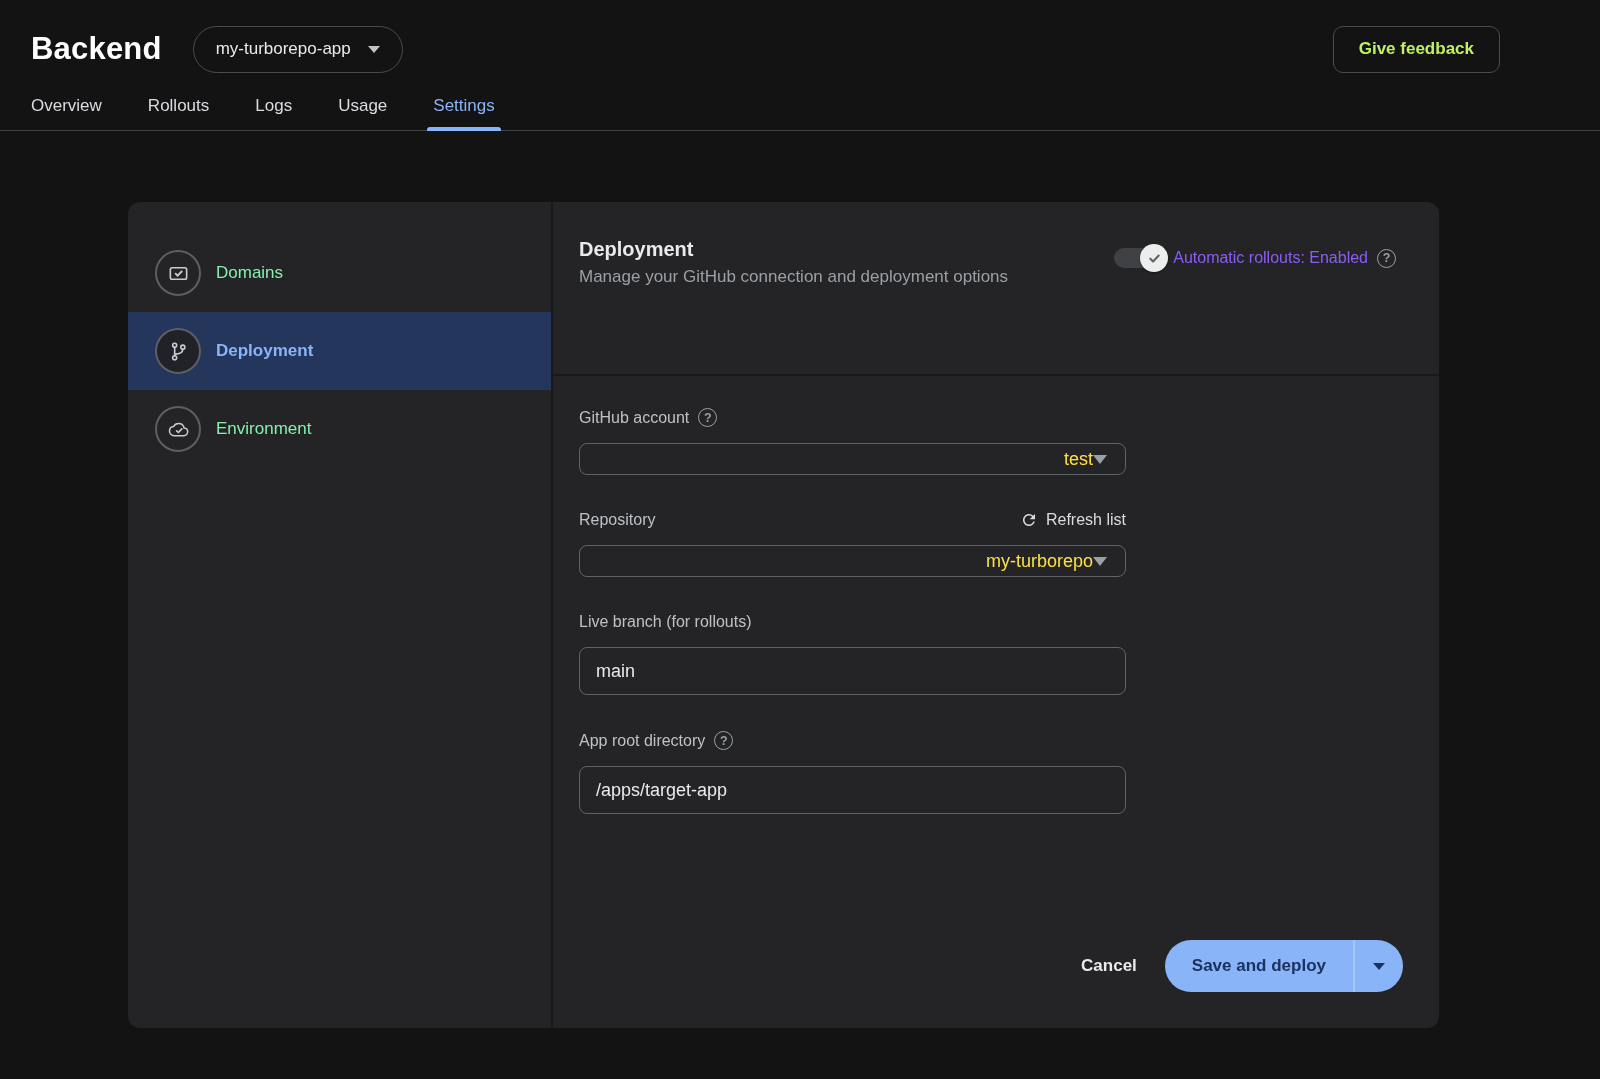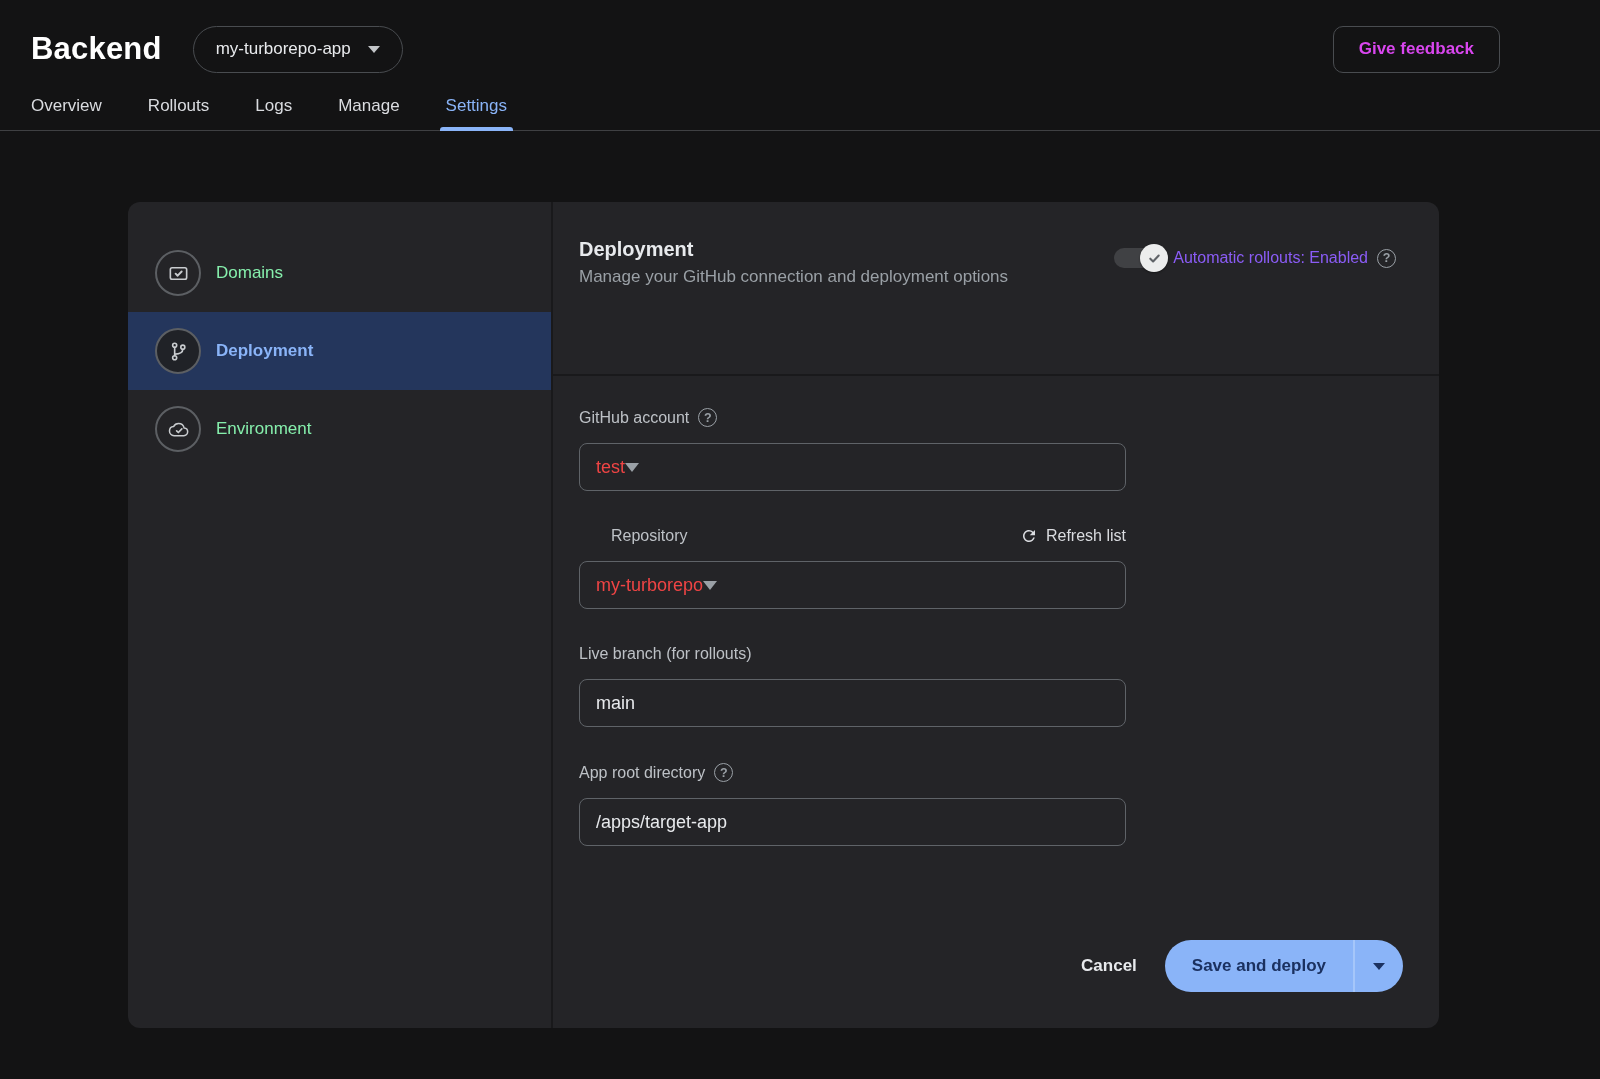--- a/index.html
+++ b/index.html
@@ -30,21 +30,21 @@
     border-radius: 24px;
     color: #e8eaed; font-size: 17px; font-family: inherit;
     cursor: pointer;
   }
   .spacer { flex: 1; }
   .feedback-btn {
     height: 47px; padding: 0 25px;
     background: transparent;
     border: 1px solid #494c50;
     border-radius: 10px;
-    color: #d946ef; font-size: 17px; font-weight: 600; font-family: inherit;
+    color: #bef264; font-size: 17px; font-weight: 600; font-family: inherit;
     cursor: pointer;
   }
 
   
   .caret { width: 0; height: 0; display: inline-block; }
   .caret-light { border-left: 6px solid transparent; border-right: 6px solid transparent; border-top: 7px solid #c2c5c8; }
   .caret-select { border-left: 7px solid transparent; border-right: 7px solid transparent; border-top: 9px solid #9aa0a6; }
   .caret-dark { border-left: 6px solid transparent; border-right: 6px solid transparent; border-top: 7px solid #1b3160; }
 
   
@@ -146,33 +146,33 @@
     flex: 1;
     padding: 32px 36px 36px 26px;
     display: flex; flex-direction: column;
   }
   .field { margin-bottom: 36px; width: 547px; }
   .field-label-row {
     display: flex; align-items: center; gap: 9px;
     margin-bottom: 16px;
     font-size: 16px; color: #bdc1c6;
   }
-  .field-label-row.spread { justify-content: space-between; margin-left: 32px; }
+  .field-label-row.spread { justify-content: space-between; }
   .label-left { display: flex; align-items: center; gap: 9px; }
   .refresh-btn {
     display: flex; align-items: center; gap: 8px;
     background: none; border: none; cursor: pointer;
     color: #dadce0; font-size: 16px; font-family: inherit;
   }
   .select {
-    width: 100%; height: 48px;
+    width: 100%; height: 32px;
     border: 1px solid #5f6368; border-radius: 8px;
-    display: flex; align-items: center; justify-content: flex-start;
+    display: flex; align-items: center; justify-content: flex-end;
     padding: 0 18px 0 16px;
-    font-size: 18px; color: #ef4444;
+    font-size: 18px; color: #fde047;
     cursor: pointer; background: transparent;
   }
   .text-input {
     width: 100%; height: 48px;
     border: 1px solid #5f6368; border-radius: 8px;
     background: transparent;
     padding: 0 16px;
     font-size: 18px; color: #e8eaed; font-family: inherit;
     outline: none;
   }
@@ -214,21 +214,21 @@
     <span class="caret caret-light"></span>
   </button>
   <div class="spacer"></div>
   <button class="feedback-btn">Give feedback</button>
 </header>
 
 <nav class="tabs">
   <div class="tab">Overview</div>
   <div class="tab">Rollouts</div>
   <div class="tab">Logs</div>
-  <div class="tab">Manage</div>
+  <div class="tab">Usage</div>
   <div class="tab active">Settings</div>
 </nav>
 
 <section class="card">
 
   <aside class="sidebar">
 
     <div class="side-item">
       <span class="icon-circle">
         <svg viewBox="0 0 24 24" width="23" height="23">

